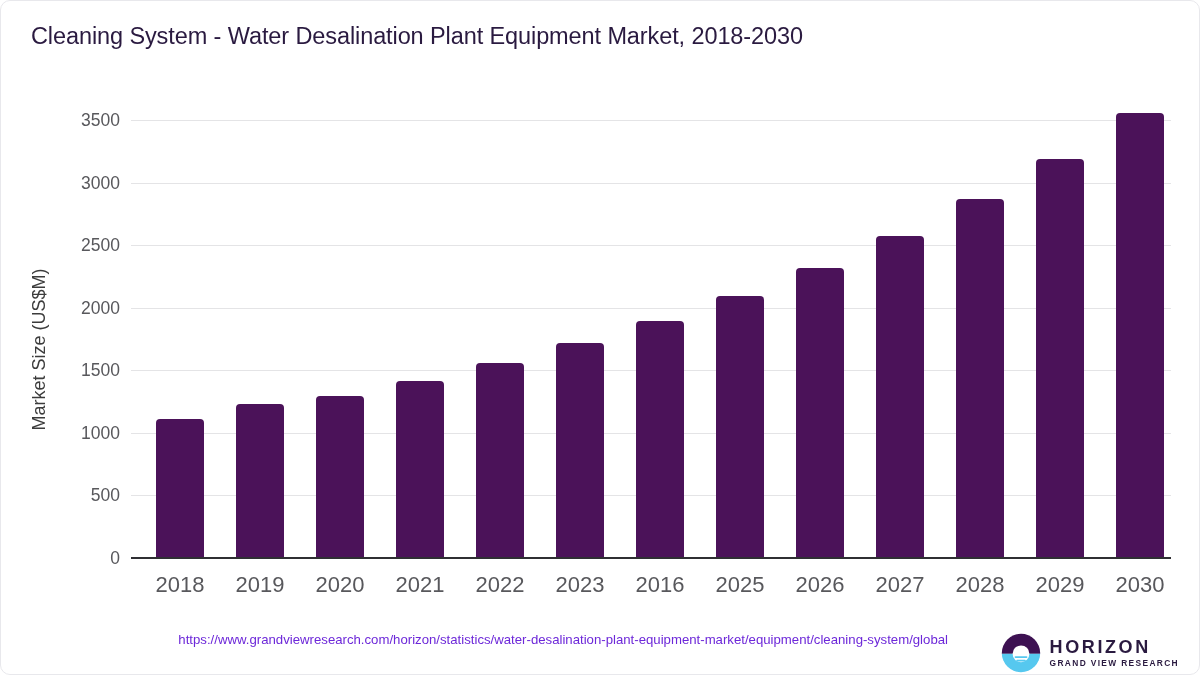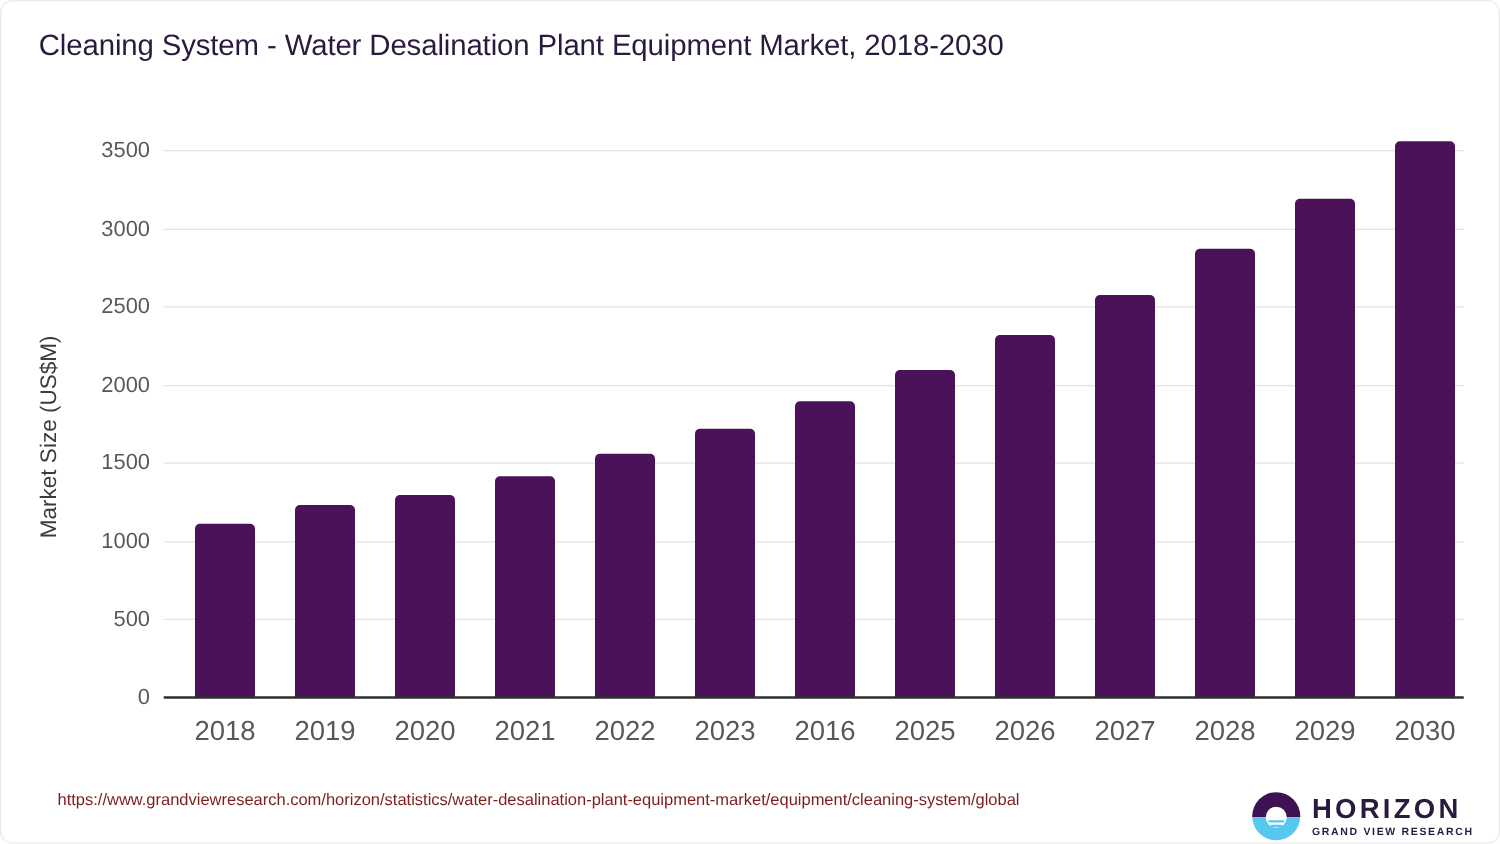--- a/index.html
+++ b/index.html
@@ -105,27 +105,28 @@
   
   #footer {
     position: absolute;
     left: 0;
     top: 622px;
     width: 1200px;
     height: 53px;
   }
   #source-url {
     position: absolute;
-    left: 45px;
+    left: 32px;
     top: 8px;
     width: 915px;
     font-size: 13.2px;
     line-height: 17px;
-    color: #7f1d1d;
+    color: #6d28d9;
     word-break: break-all;
+    text-align: right;
   }
   #logo {
     position: absolute;
     right: 22px;
     top: 10px;
     display: flex;
     align-items: center;
     gap: 9px;
   }
   #logo-mark {
@@ -133,21 +134,21 @@
     height: 40px;
     flex: 0 0 40px;
   }
   #logo-text {
     display: flex;
     flex-direction: column;
     justify-content: center;
     line-height: 1;
   }
   #logo-name {
-    font-size: 22px;
+    font-size: 18px;
     font-weight: bold;
     letter-spacing: 2.6px;
     color: #2a1a40;
   }
   #logo-tag {
     margin-top: 3px;
     font-size: 8.4px;
     font-weight: bold;
     letter-spacing: 1.35px;
     color: #2a1a40;

